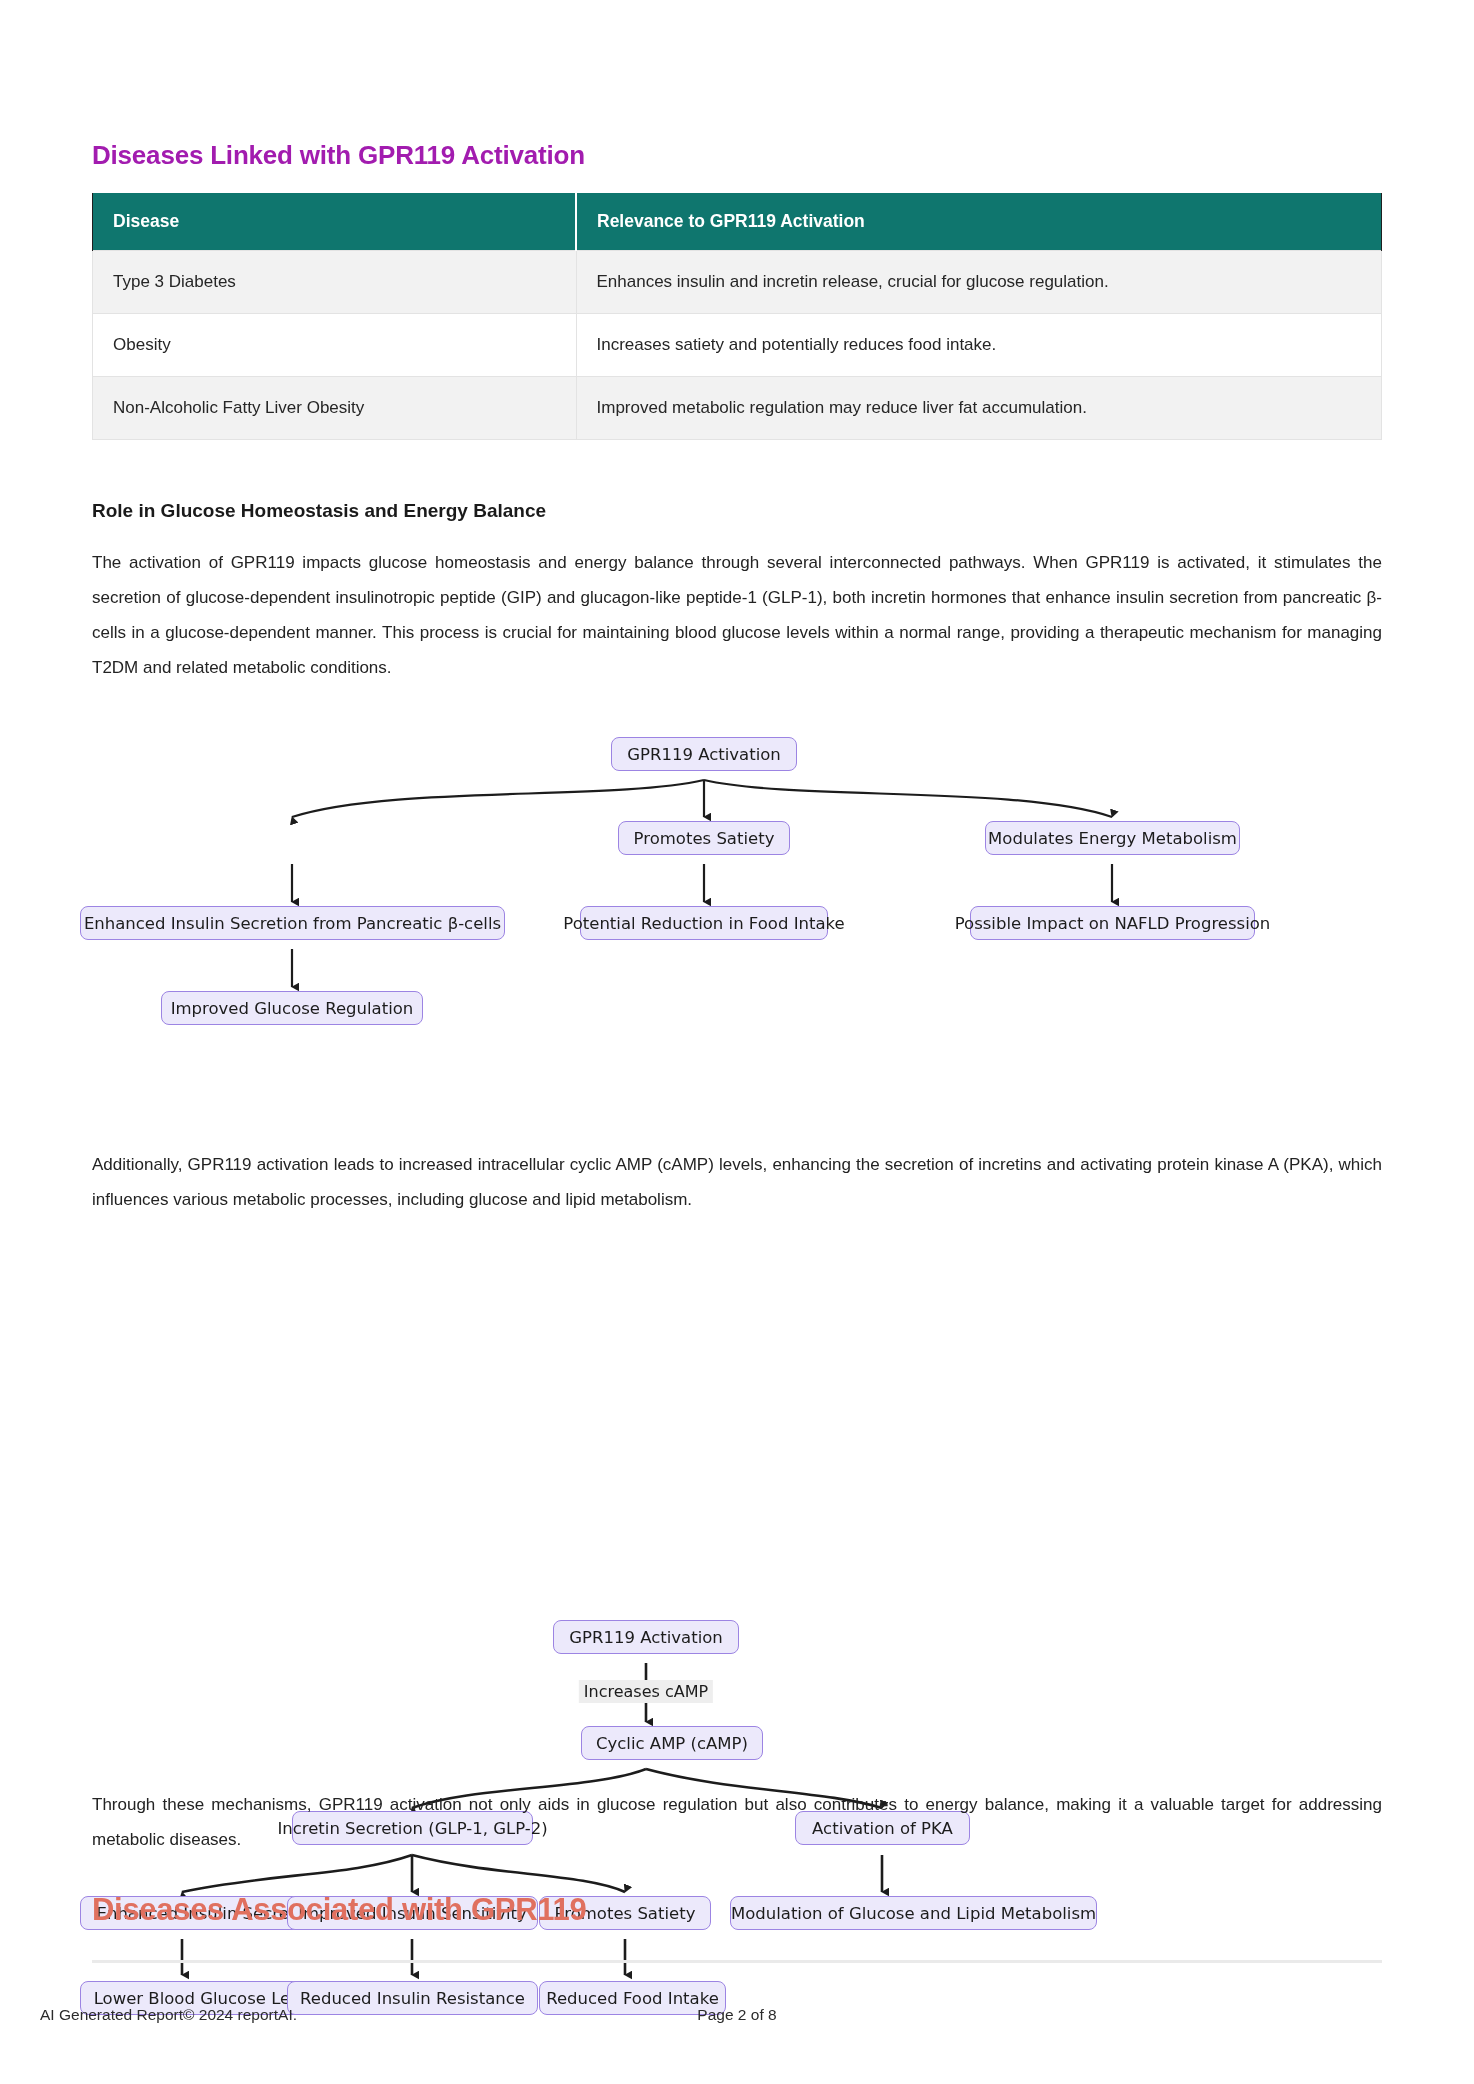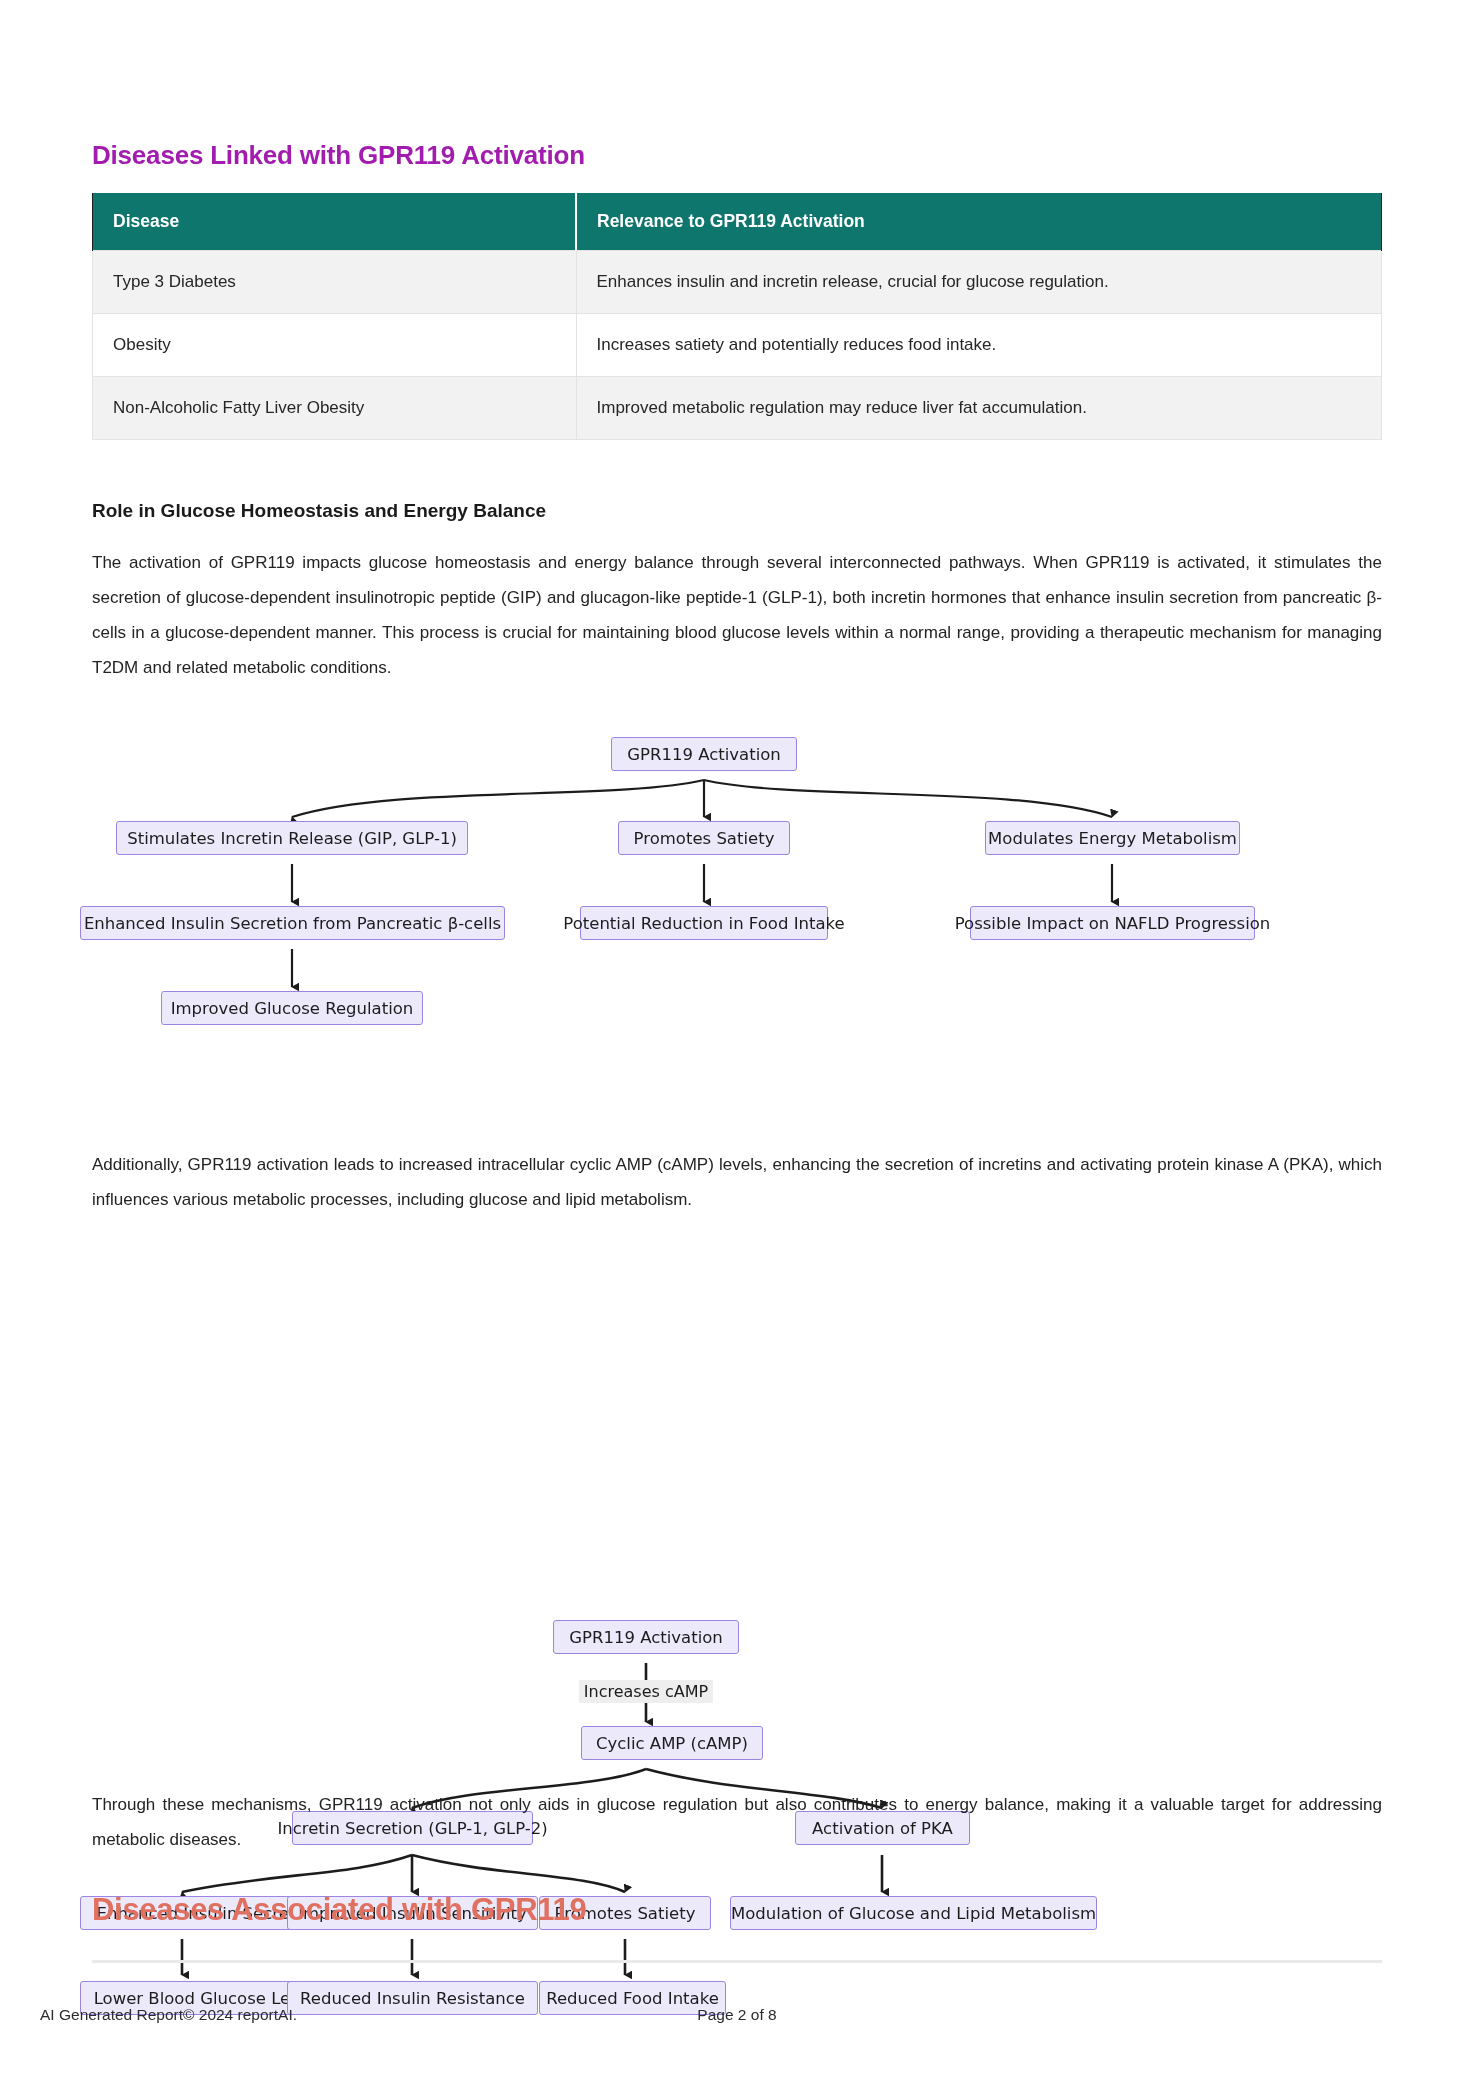--- a/index.html
+++ b/index.html
@@ -95,21 +95,21 @@
     border: 1.6px solid #9c84e3;
     color: #1c1c1c;
     font-size: 16.5px;
     font-family: "DejaVu Sans", sans-serif;
     display: flex;
     align-items: center;
     justify-content: center;
     white-space: nowrap;
     height: 28px;
     padding: 16px 14px;
-    border-radius: 3px;
+    border-radius: 8px;
   }
   .edge-label {
     position: absolute;
     background: #eeeeee;
     color: #1c1c1c;
     font-size: 16px;
     font-family: "DejaVu Sans", sans-serif;
     padding: 2px 5px;
     white-space: nowrap;
     transform: translateX(-50%);
@@ -198,21 +198,20 @@
         <path d="M 612,127 L 612,165"></path>
 
         <path d="M 1020,127 L 1020,165"></path>
 
         <path d="M 200,212 L 200,250"></path>
       </g>
     </svg>
 
     <div class="node" style="left:519px; top:0px; width:186px;">GPR119 Activation</div>
 
-    <div class="node" style="left:24px; top:84px; width:352px;">Stimulates Incretin Release (GIP, GLP-1)</div>
     <div class="node" style="left:526px; top:84px; width:172px;">Promotes Satiety</div>
     <div class="node" style="left:893px; top:84px; width:255px;">Modulates Energy Metabolism</div>
 
     <div class="node" style="left:-12px; top:169px; width:425px;">Enhanced Insulin Secretion from Pancreatic β-cells</div>
     <div class="node" style="left:488px; top:169px; width:248px;">Potential Reduction in Food Intake</div>
     <div class="node" style="left:878px; top:169px; width:285px;">Possible Impact on NAFLD Progression</div>
 
     <div class="node" style="left:69px; top:254px; width:262px;">Improved Glucose Regulation</div>
   </div>
 

